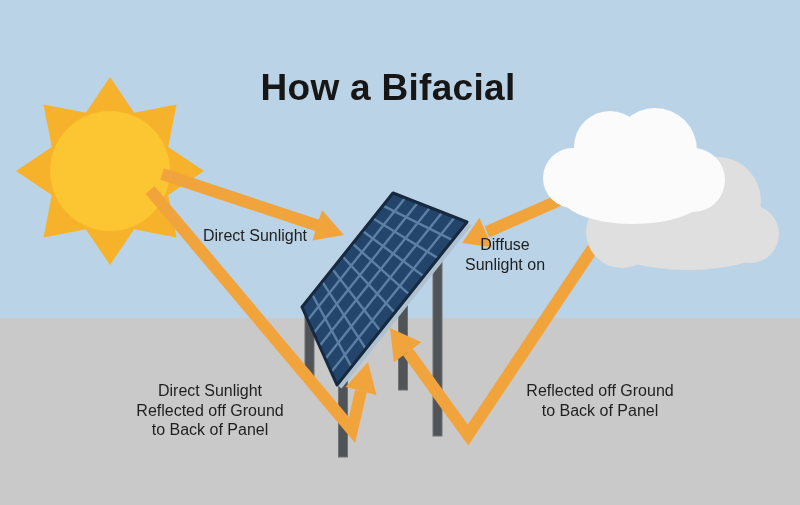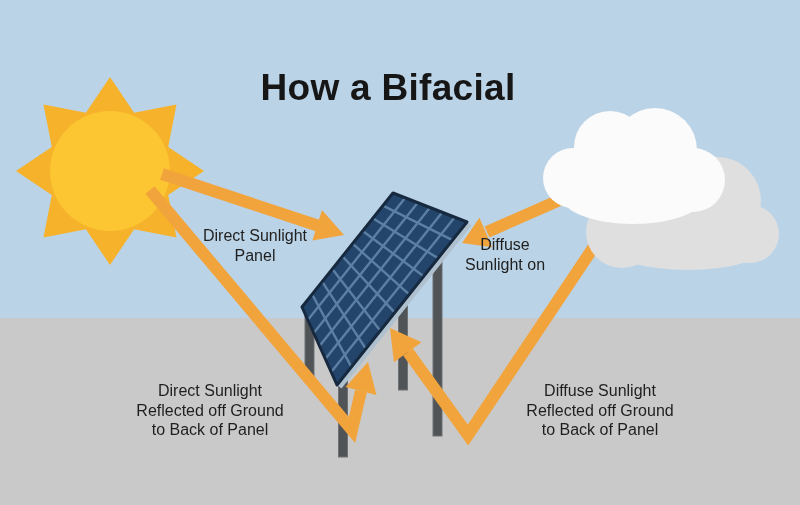--- a/index.html
+++ b/index.html
@@ -104,33 +104,31 @@
       </g>
     </g>
   </svg>
 
   <div class="title" style="left:388px;top:24px;margin-top:40px;">
     <div>How a Bifacial</div>
   </div>
 
   <div class="label" style="left:255px;top:226px;">
     <div>Direct Sunlight</div>
-    <div>Panel</div>
   </div>
 
   <div class="label" style="left:505px;top:235px;">
     <div>Diffuse</div>
     <div>Sunlight on</div>
   </div>
 
   <div class="label" style="left:210px;top:381px;">
     <div>Direct Sunlight</div>
     <div>Reflected off Ground</div>
     <div>to Back of Panel</div>
   </div>
 
   <div class="label" style="left:600px;top:381px;">
-    <div>Diffuse Sunlight</div>
     <div>Reflected off Ground</div>
     <div>to Back of Panel</div>
   </div>
 
 </div>
 
 </body></html>

